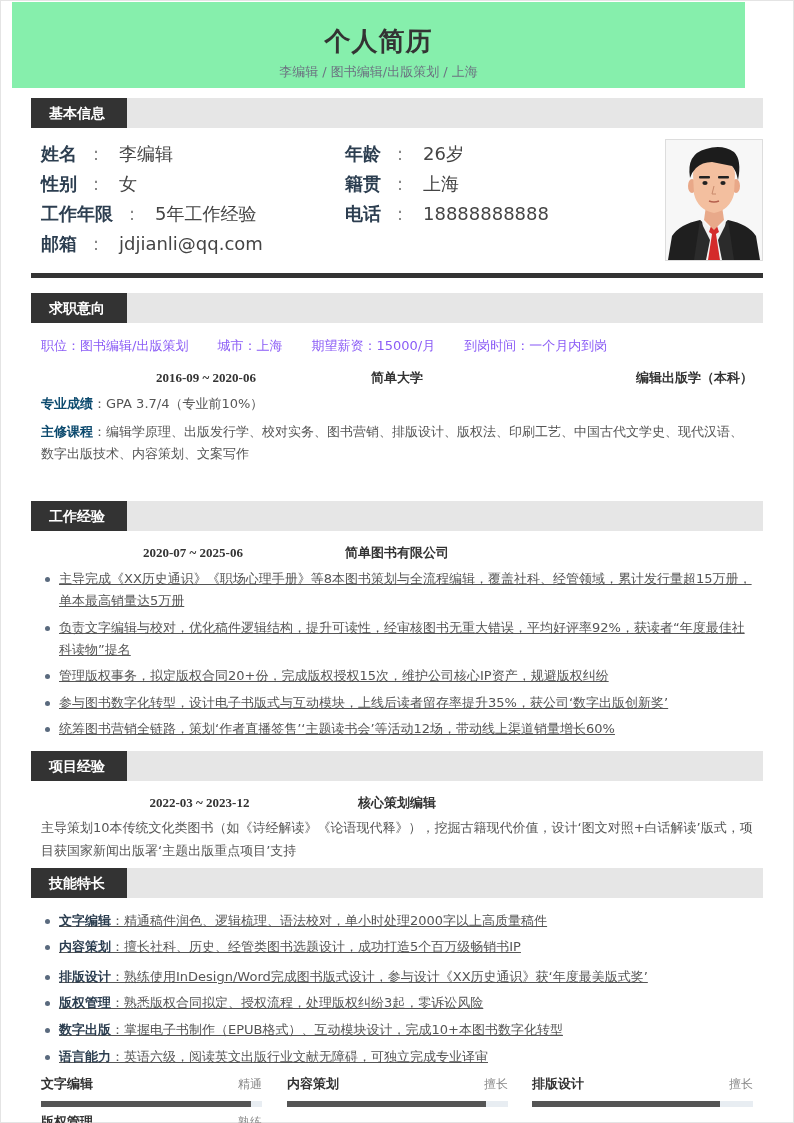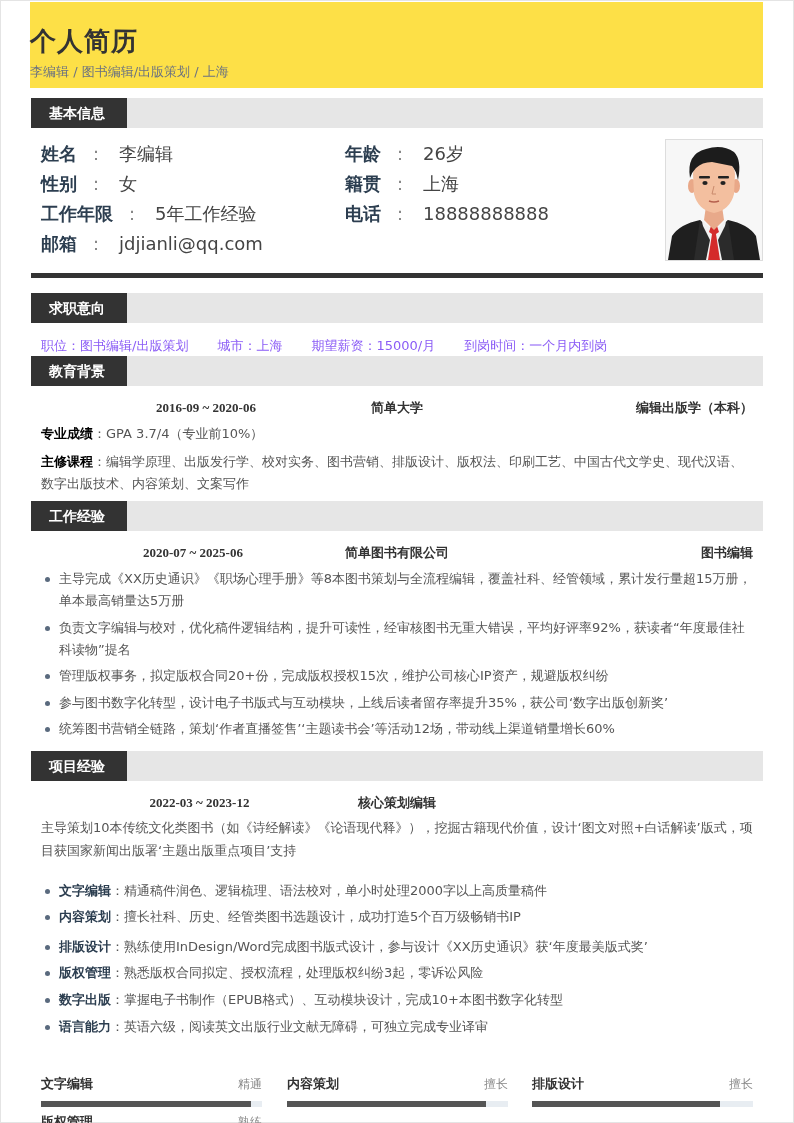--- a/index.html
+++ b/index.html
@@ -4,21 +4,21 @@
   <style>
     html, body { margin: 0; padding: 0; }
     body {
       width: 794px; height: 1123px; overflow: hidden; position: relative;
       background: #ffffff;
       font-family: "DejaVu Sans", "Liberation Sans", sans-serif;
       color: #555;
       font-size: 13px;
     }
     .page-border { position: absolute; left: 0; top: 0; width: 792px; height: 1121px; border: 1px solid #e4e4e4; }
-    .hdr { position: absolute; left: 30px; top: 2px; width: 733px; height: 86px; background: #fde047; }
+    .hdr { position: absolute; left: 12px; top: 2px; width: 733px; height: 86px; background: #86efac; text-align: center; }
     .hdr .title { margin-top: 22px; font-size: 26px; font-weight: bold; color: #333; letter-spacing: 1px; line-height: 34px; }
     .hdr .sub { margin-top: 5px; font-size: 13px; color: #6b7280; line-height: 18px; }
 
     .sec { position: absolute; left: 31px; width: 732px; }
     .sec-head { height: 30px; background: #e6e6e6; position: relative; }
     .sec-tab { position: absolute; left: 0; top: 0; width: 96px; height: 30px; background: #333; color: #fff; font-weight: bold; font-size: 14px; line-height: 30px; padding-left: 18px; box-sizing: border-box; }
     .content { padding: 0 10px; }
 
     .info-grid { position: absolute; left: 10px; top: 46px; width: 620px; }
     .info-row { position: absolute; height: 20px; line-height: 20px; font-size: 18px; white-space: nowrap; }
@@ -30,23 +30,23 @@
 
     .intent-line { margin-top: 15px; font-size: 13px; color: #8b5cf6; line-height: 16px; white-space: nowrap; }
     .intent-line span { margin-right: 29px; }
 
     .trow { display: grid; grid-template-columns: 1fr auto 1fr; font-weight: bold; color: #333; font-size: 13px; line-height: 20px; }
     .trow .l { text-align: center; font-family: Liberation Serif, serif; }
     .trow .c { text-align: center; }
     .trow .r { text-align: right; }
 
     .para { font-size: 13px; line-height: 22px; color: #555; }
-    .para b { color: #000000; }
-
-    ul.blist { list-style: none; margin: 0; padding: 0; }
+    .para b { color: #0c4a6e; }
+
+    ul.blist { list-style: none; margin: 0; padding: 0; text-decoration: underline; }
     ul.blist li { position: relative; padding-left: 18px; font-size: 13px; line-height: 22px; color: #555; }
     ul.blist li::before { content: ""; position: absolute; left: 4px; top: 9px; width: 5px; height: 5px; border-radius: 50%; background: #5a6a7e; }
     ul.blist li b { color: #2c3e50; }
 
     .bars { position: absolute; left: 10px; width: 712px; }
     .bar-item { position: absolute; width: 221px; }
     .bar-top { display: flex; justify-content: space-between; line-height: 18px; }
     .bar-name { font-weight: bold; color: #333; font-size: 13px; }
     .bar-level { color: #888; font-size: 12px; }
     .bar-track { margin-top: 8px; height: 6px; background: #e8edf2; }
@@ -131,23 +131,20 @@
     <div class="sec-tab">求职意向</div>
   </div>
   <div class="content">
     <div class="intent-line">
       <span>职位：图书编辑/出版策划</span><span>城市：上海</span><span>期望薪资：15000/月</span><span>到岗时间：一个月内到岗</span>
     </div>
   </div>
 </div>
 
 <div class="sec" style="top:356px;">
-  <div class="sec-head">
-    <div class="sec-tab">教育背景</div>
-  </div>
   <div class="content" style="padding-top:12px;">
     <div class="trow">
       <span class="l">2016-09 ~ 2020-06</span>
       <span class="c">简单大学</span>
       <span class="r">编辑出版学（本科）</span>
     </div>
     <div class="para" style="margin-top:5px;">
       <b>专业成绩</b><span>：GPA 3.7/4（专业前10%）</span>
     </div>
     <div class="para" style="margin-top:6px;">
@@ -157,21 +154,20 @@
 </div>
 
 <div class="sec" style="top:501px;">
   <div class="sec-head">
     <div class="sec-tab">工作经验</div>
   </div>
   <div class="content" style="padding-top:12px;">
     <div class="trow">
       <span class="l">2020-07 ~ 2025-06</span>
       <span class="c">简单图书有限公司</span>
-      <span class="r">图书编辑</span>
     </div>
     <ul class="blist" style="margin-top:5px;">
       <li style="margin-bottom:5px;">主导完成《XX历史通识》《职场心理手册》等8本图书策划与全流程编辑，覆盖社科、经管领域，累计发行量超15万册，单本最高销量达5万册</li>
       <li style="margin-bottom:4px;">负责文字编辑与校对，优化稿件逻辑结构，提升可读性，经审核图书无重大错误，平均好评率92%，获读者“年度最佳社科读物”提名</li>
       <li style="margin-bottom:5px;">管理版权事务，拟定版权合同20+份，完成版权授权15次，维护公司核心IP资产，规避版权纠纷</li>
       <li style="margin-bottom:4px;">参与图书数字化转型，设计电子书版式与互动模块，上线后读者留存率提升35%，获公司‘数字出版创新奖’</li>
       <li>统筹图书营销全链路，策划‘作者直播签售’‘主题读书会’等活动12场，带动线上渠道销量增长60%</li>
     </ul>
   </div>
 </div>
@@ -183,20 +179,23 @@
   <div class="content" style="padding-top:12px;">
     <div class="trow">
       <span class="l">2022-03 ~ 2023-12</span>
       <span class="r">核心策划编辑</span>
     </div>
     <div class="para" style="margin-top:3px;line-height:23px;">主导策划10本传统文化类图书（如《诗经解读》《论语现代释》），挖掘古籍现代价值，设计‘图文对照+白话解读’版式，项目获国家新闻出版署‘主题出版重点项目’支持</div>
   </div>
 </div>
 
 <div class="sec" style="top:868px;height:260px;">
+  <div class="sec-head">
+    <div class="sec-tab">技能特长</div>
+  </div>
   <div class="content" style="padding-top:12px;">
     <ul class="blist">
       <li style="margin-bottom:4px;"><b>文字编辑</b><span>：精通稿件润色、逻辑梳理、语法校对，单小时处理2000字以上高质量稿件</span></li>
       <li style="margin-bottom:4px;"><b>内容策划</b><span>：擅长社科、历史、经管类图书选题设计，成功打造5个百万级畅销书IP</span></li>
       <li style="margin-bottom:4px;margin-top:8px;"><b>排版设计</b><span>：熟练使用InDesign/Word完成图书版式设计，参与设计《XX历史通识》获‘年度最美版式奖’</span></li>
       <li style="margin-bottom:5px;"><b>版权管理</b><span>：熟悉版权合同拟定、授权流程，处理版权纠纷3起，零诉讼风险</span></li>
       <li style="margin-bottom:5px;"><b>数字出版</b><span>：掌握电子书制作（EPUB格式）、互动模块设计，完成10+本图书数字化转型</span></li>
       <li><b>语言能力</b><span>：英语六级，阅读英文出版行业文献无障碍，可独立完成专业译审</span></li>
     </ul>
   </div>

